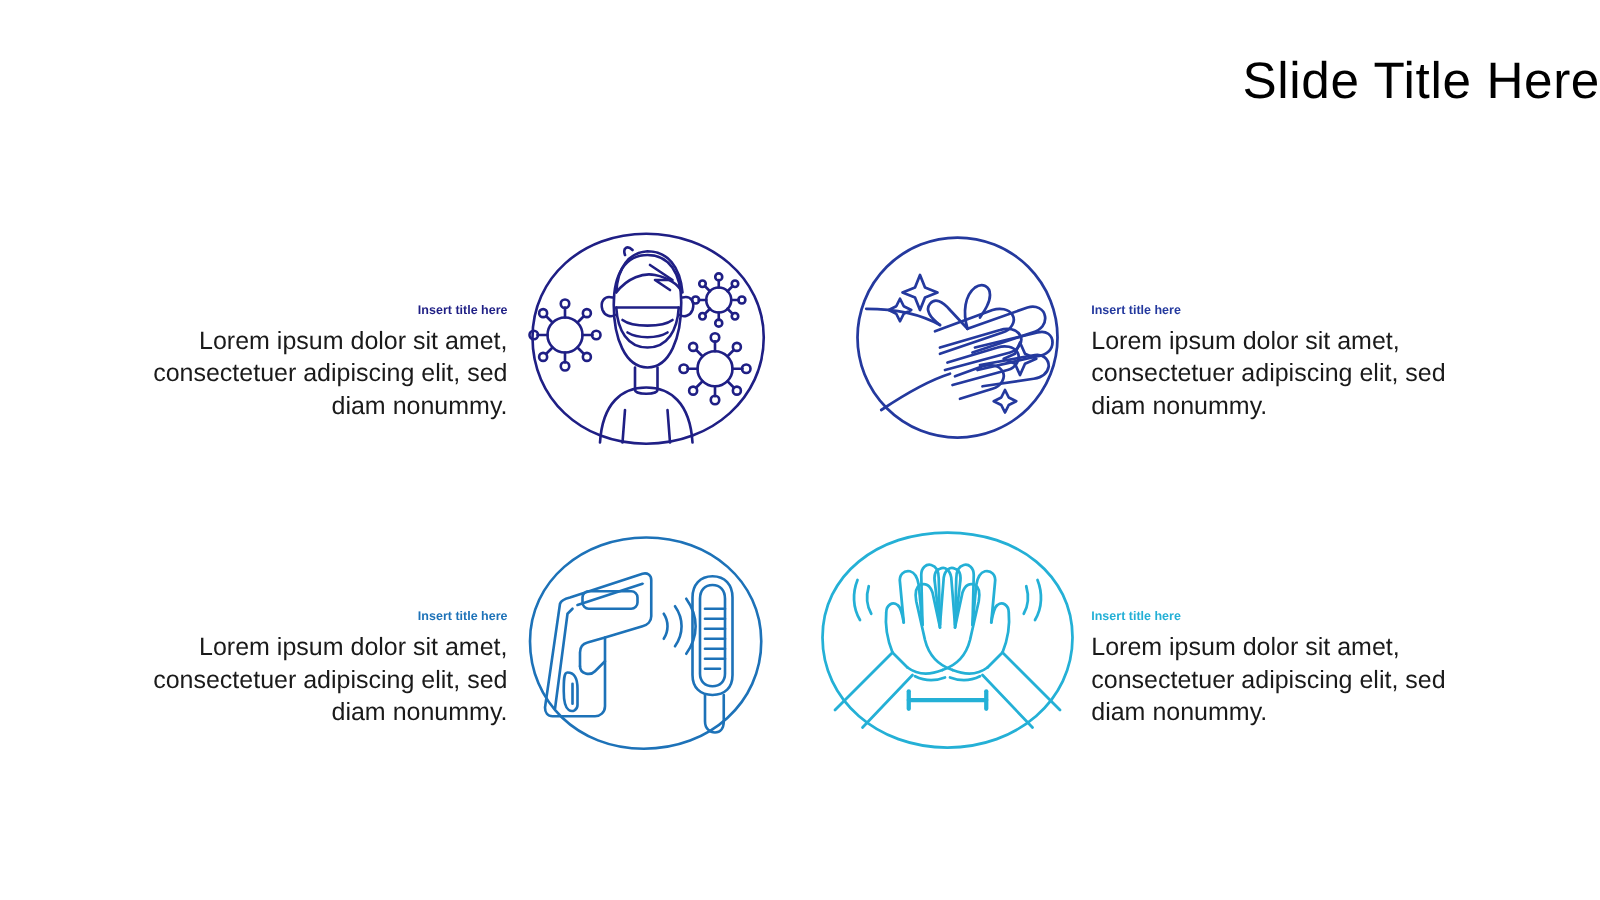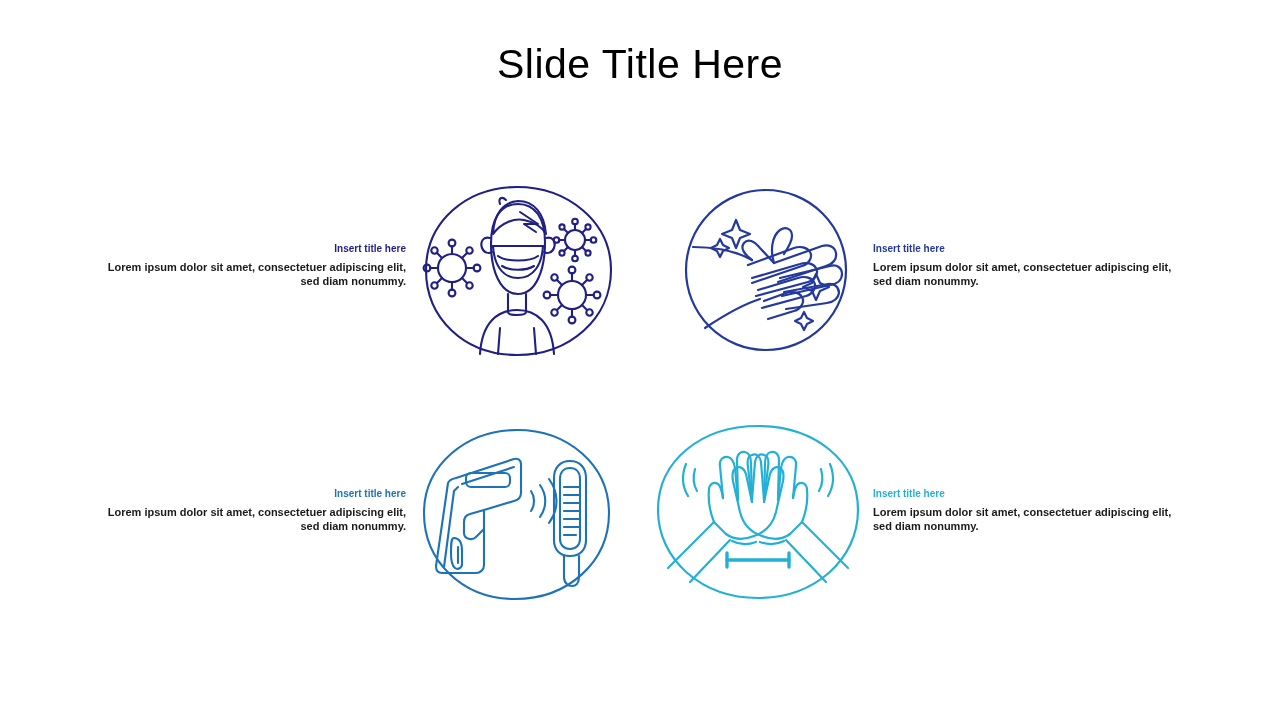--- a/index.html
+++ b/index.html
@@ -14,21 +14,21 @@
     overflow: hidden;
     position: relative;
   }
 
   
   .slide-title {
     position: absolute;
     top: 42px;
     left: 0;
     width: 1280px;
-    text-align: center;
+    text-align: right;
     font-size: 41px;
     font-weight: 400;
     letter-spacing: 0.5px;
     color: #000000;
     line-height: 1.1;
   }
 
   .text-col {
     position: absolute;
     width: 300px;
@@ -36,22 +36,22 @@
   .text-col.right-align { text-align: right; }
   .text-col.left-align  { text-align: left; }
 
   .item-title {
     font-size: 10px;
     font-weight: bold;
     line-height: 1.25;
     margin: 0 0 4px 0;
   }
   .item-body {
-    font-size: 11px;
-    font-weight: 700;
+    font-size: 20px;
+    font-weight: 400;
     color: #1a1a1a;
     line-height: 1.32;
     margin: 0;
   }
 
   .icon-wrap {
     position: absolute;
   }
   .icon-wrap svg { display: block; }
 

